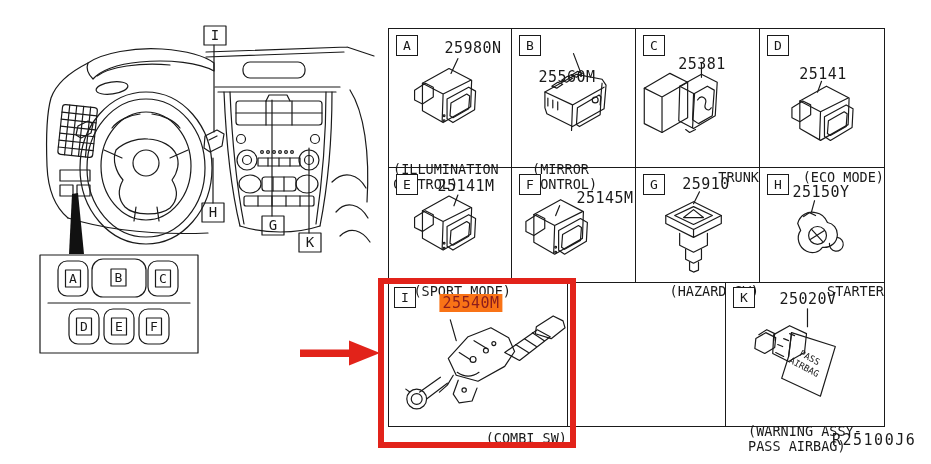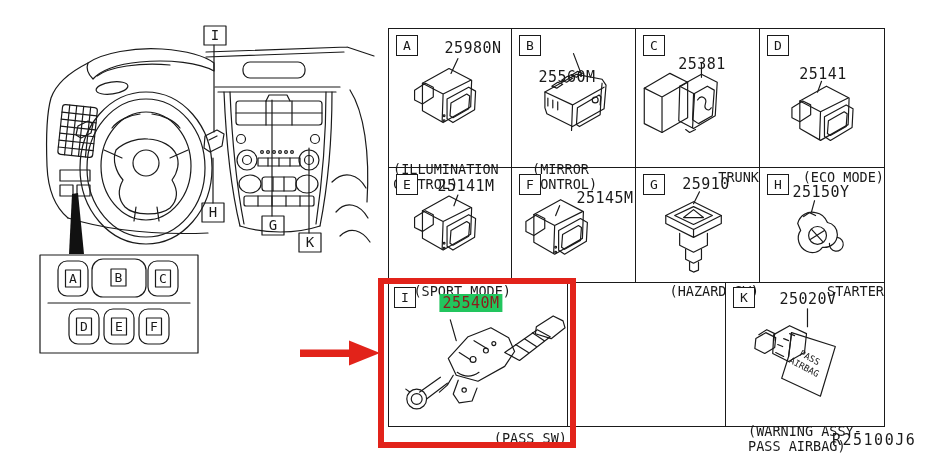--- a/index.html
+++ b/index.html
@@ -12,21 +12,21 @@
         border-right:1.6px solid #1a1a1a;border-bottom:1.6px solid #1a1a1a;background:#fff;}
   .cell.bt{border-top:1.6px solid #1a1a1a;}
   .cell.bl{border-left:1.6px solid #1a1a1a;}
   .letterbox{position:absolute;left:7px;top:6px;width:20px;height:19px;
         border:1.5px solid #1a1a1a;display:flex;align-items:center;justify-content:center;
         font-size:13px;line-height:1;background:#fff;z-index:2;}
   .cell-i .letterbox{left:5px;top:4px;}
   .cell-k .letterbox{left:7px;top:4px;}
   .pn{position:absolute;font-size:15px;letter-spacing:.5px;white-space:nowrap;
         transform:translateX(-50%);z-index:2;}
-  .pn-hl{background:#22c55e;color:#8c1d1d;padding:0 3px;}
+  .pn-hl{background:#f97316;color:#8c1d1d;padding:0 3px;}
   .cap{position:absolute;font-size:13.5px;line-height:14.5px;white-space:pre;z-index:2;}
   .cap.ctr{left:0;width:100%;text-align:right;}
   .art{position:absolute;left:0;top:0;width:100%;height:100%;z-index:1;}
   .ln{stroke:#1a1a1a;stroke-width:1.2;fill:none;stroke-linejoin:round;stroke-linecap:round;}
   svg text{fill:#1a1a1a;font-family:"DejaVu Sans Mono","Liberation Mono",monospace;}
 
   
   .redbox{position:absolute;left:378px;top:278px;width:186px;height:158px;
         border:6px solid #e2231a;z-index:6;pointer-events:none;}
   .arrow{position:absolute;left:298px;top:338px;width:84px;height:30px;z-index:6;}
@@ -348,21 +348,21 @@
 
       <path d="M52,95 L31,110 M59,101 L38,117"></path>
       <circle cx="28" cy="117" r="10"></circle>
           <circle cx="28" cy="117" r="5.5"></circle>
       <path d="M21,110 l-4,-3"></path>
     </g>
       </svg>
     <span class="letterbox">I</span>
     <span class="pn pn-hl" style="left:82px;top:11px;">25540M</span>
     <div class="cap ctr" style="top:119px;">
-      <div>(PASS SW)</div><div></div>
+      <div>(COMBI SW)</div><div></div>
     </div>
   </div>
 
   <div class="cell cell-empty" style="left:568px;top:283px;width:158px;height:144px;"></div>
 
   <div class="cell cell-k" style="left:726px;top:283px;width:159px;height:144px;">
     <svg class="art" viewBox="0 0 159 144">
         <g class="ln">
       <path d="M82,26 L82,44"></path>
 

